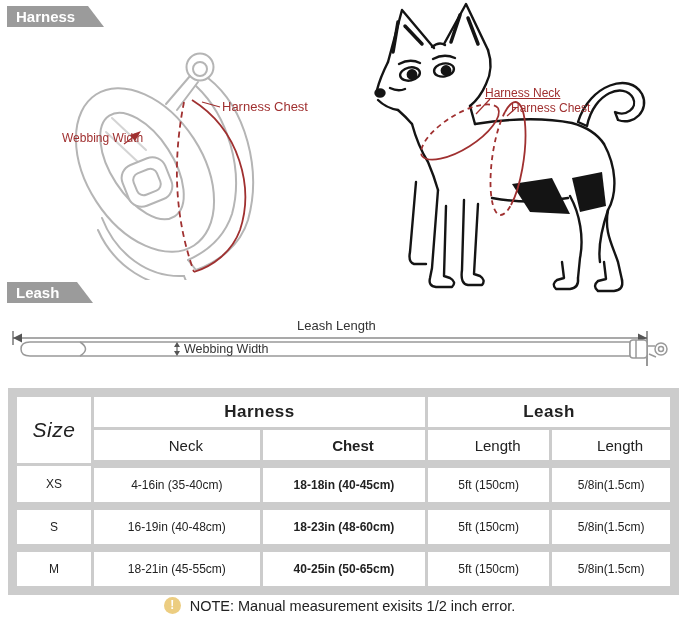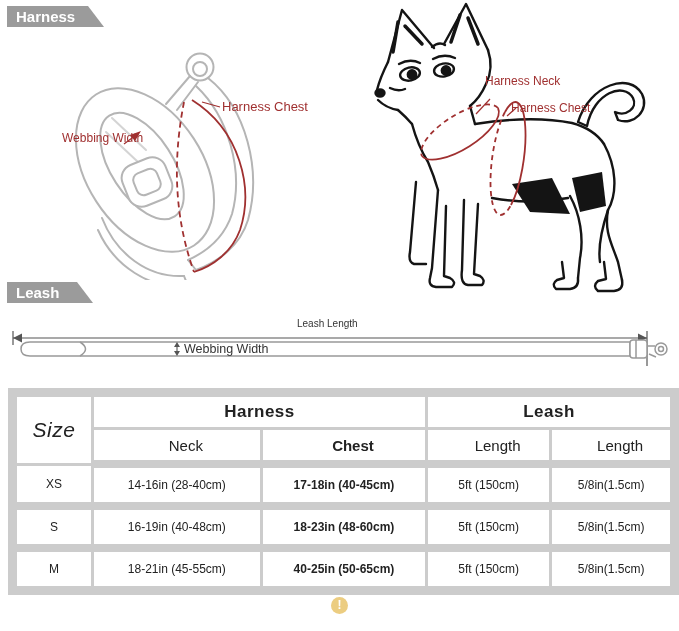--- a/index.html
+++ b/index.html
@@ -156,21 +156,21 @@
       <path d="M 126,108 A 45,18 -32 0 1 50,156"></path>
       <path d="M 126,108 A 45,18 -32 0 0 50,156" stroke-dasharray="5,4"></path>
 
       <path d="M 133,112 A 13,47 8 0 1 139,205"></path>
       <path d="M 133,112 A 13,47 8 0 0 139,205" stroke-dasharray="5,4"></path>
 
       <path d="M 118,99 L 104,114" stroke-width="1.2"></path>
       <path d="M 144,108 L 135,116" stroke-width="1.2"></path>
     </g>
   </svg>
-  <span class="red-label" style="left:485px; top:74px;">Harness Neck</span>
+  <span class="red-label" style="left:485px; top:86px;text-decoration:underline;">Harness Neck</span>
   <span class="red-label" style="left:511px; top:101px;">Harness Chest</span>
 
   <div class="banner" id="banner-leash">Leash</div>
 
   <svg class="illus" style="left:0px; top:316px;" width="679" height="58" viewBox="0 0 679 58">
     <g stroke="#555555" stroke-width="1.2" fill="none">
       <path d="M 13,22 H 647"></path>
       <path d="M 13,15 V 29"></path>
       <path d="M 647,15 V 50"></path>
       <polygon points="13,22 22,17.5 22,26.5" fill="#555555" stroke="none"></polygon>
@@ -184,41 +184,41 @@
       <circle cx="661" cy="33" r="6"></circle>
       <circle cx="661" cy="33" r="2.5"></circle>
       <path d="M 647,30 L 655,30 M 649,38 L 656,41" fill="none"></path>
     </g>
     <g stroke="#555555" stroke-width="1.1" fill="none">
       <path d="M 177,28 V 38"></path>
       <polygon points="177,26 174,31 180,31" fill="#555555" stroke="none"></polygon>
       <polygon points="177,40 174,35 180,35" fill="#555555" stroke="none"></polygon>
     </g>
   </svg>
-  <span class="dim-label" style="left:297px; top:318px; font-size:10px;text-align:center;">Leash Length</span>
+  <span class="dim-label" style="left:297px; top:318px; font-size:13px;text-align:center;">Leash Length</span>
   <span class="dim-label" style="left:184px; top:342px;">Webbing Width</span>
 
   <div class="table-wrap">
     <table class="size-table">
       <tbody>
         <tr class="h1">
           <td rowspan="2" class="size-col c-size">Size</td>
           <td colspan="2">Harness</td>
           <td colspan="2">Leash</td>
         </tr>
         <tr class="h2">
           <td class="c-neck">Neck</td>
           <td class="c-chest">Chest</td>
           <td class="c-len">Length</td>
           <td class="c-wid">Length</td>
         </tr>
         <tr class="data">
           <td class="c-size">XS</td>
-          <td class="c-neck">14-16in (28-40cm)</td>
-          <td class="c-chest">17-18in (40-45cm)</td>
+          <td class="c-neck">4-16in (35-40cm)</td>
+          <td class="c-chest">18-18in (40-45cm)</td>
           <td class="c-len">5ft (150cm)</td>
           <td class="c-wid">5/8in(1.5cm)</td>
         </tr>
         <tr class="data">
           <td class="c-size">S</td>
           <td class="c-neck">16-19in (40-48cm)</td>
           <td class="c-chest">18-23in (48-60cm)</td>
           <td class="c-len">5ft (150cm)</td>
           <td class="c-wid">5/8in(1.5cm)</td>
         </tr>
@@ -228,15 +228,16 @@
           <td class="c-chest">40-25in (50-65cm)</td>
           <td class="c-len">5ft (150cm)</td>
           <td class="c-wid">5/8in(1.5cm)</td>
         </tr>
       </tbody>
     </table>
   </div>
 
   <div class="note-row">
     <span class="note-icon">!</span>
+    <span>NOTE: Manual measurement exisits 1/2 inch error.</span>
   </div>
 
 </div>
 
 </body></html>

